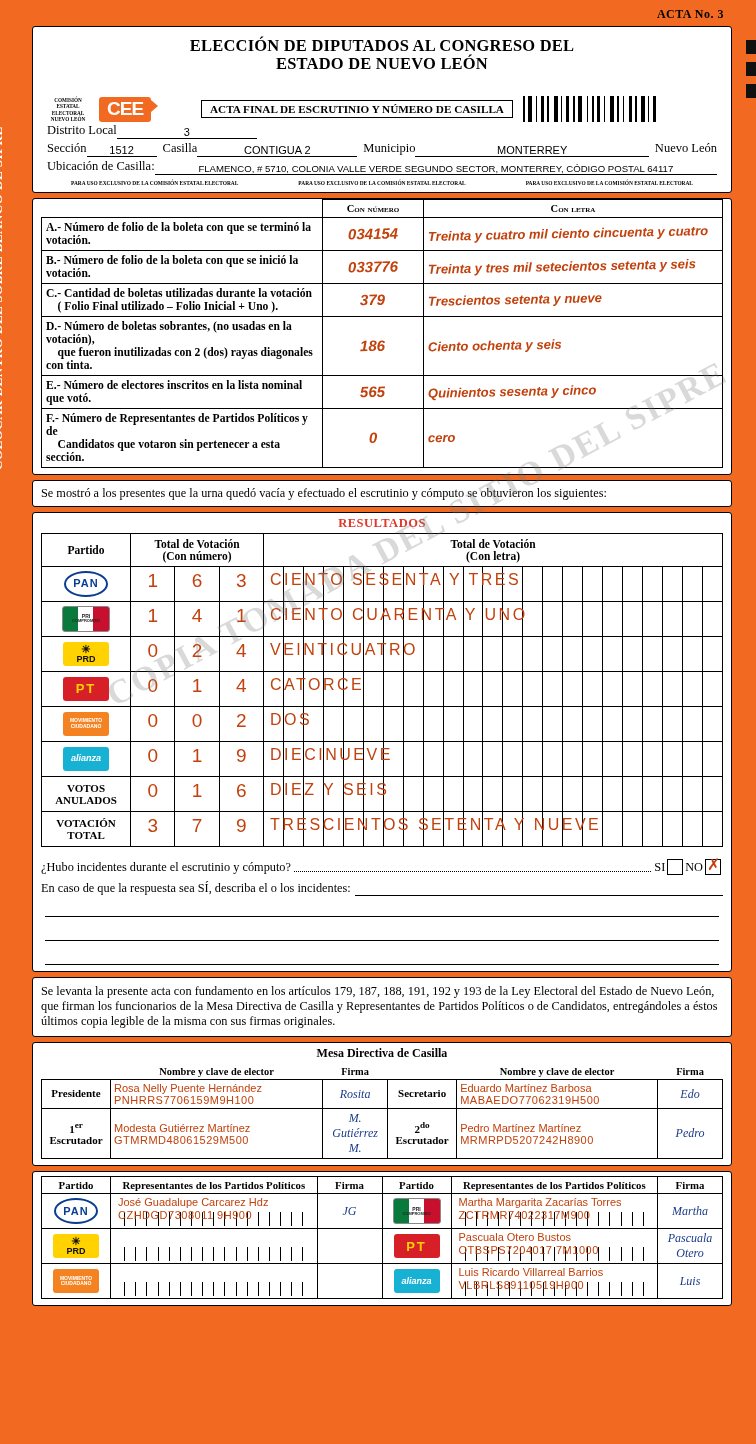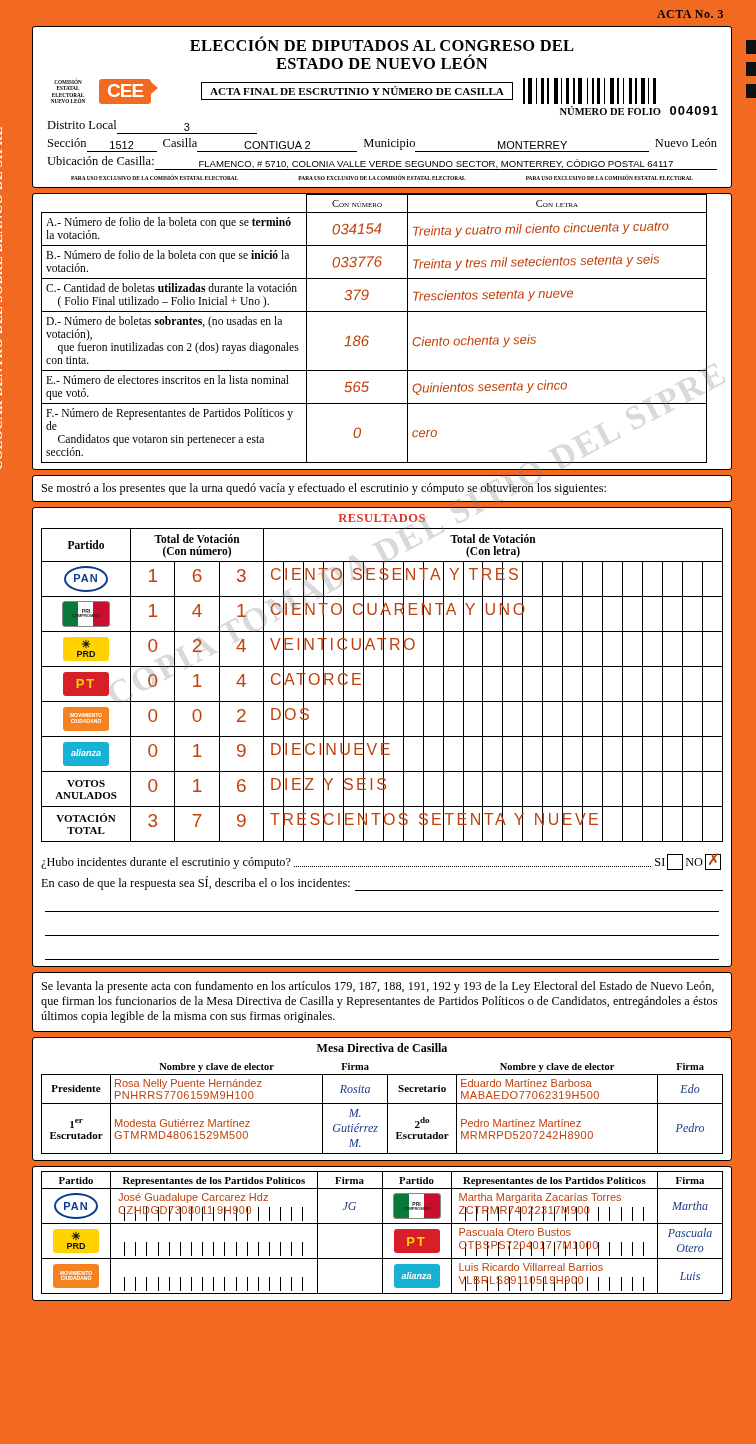--- a/index.html
+++ b/index.html
@@ -39,21 +39,21 @@
   .acta-no{
     position:absolute;right:8px;top:-1px;
     font-weight:bold;font-size:12px;letter-spacing:.5px;
   }
   
   .hdr{padding:6px 8px 4px 8px;}
   .title{
     text-align:center;font-weight:bold;font-size:16.5px;
     line-height:1.08;letter-spacing:.2px;margin:4px 0 0 0;
   }
-  .logo-row{display:flex;align-items:flex-start;margin-top:2px;}
+  .logo-row{display:flex;align-items:flex-start;margin-top:20px;}
   .cee-block{width:160px;display:flex;align-items:center;gap:4px;padding-top:4px;}
   .cee-text{font-size:5.2px;font-weight:bold;line-height:1.25;text-align:center;width:54px;}
   .cee-logo{
     background:#f26a21;color:#fff;font-weight:bold;font-size:19px;
     padding:1px 8px 2px 8px;border-radius:3px;letter-spacing:-1px;
     font-family:"Liberation Sans",sans-serif;position:relative;
   }
   .cee-logo:after{
     content:"";position:absolute;right:-7px;top:3px;
     border-left:7px solid #f26a21;border-top:6px solid transparent;border-bottom:6px solid transparent;
@@ -232,24 +232,20 @@
             <i style="width:2px;background:#fff"></i>
             <i style="width:4px"></i>
             <i style="width:1px;background:#fff"></i>
           <i style="width:1px"></i>
             <i style="width:2px;background:#fff"></i>
             <i style="width:3px"></i>
         </div>
       </div>
     </div>
 
-    <div class="folio-line">
-      <span>NÚMERO DE FOLIO</span>
-      <span class="folio-num">004091</span>
-    </div>
 
     <div class="fields">
       <div class="fld">
         <span class="lbl">Distrito Local</span>
         <span class="ul" style="max-width:140px">3</span>
         <span style="flex:1"></span>
       </div>
       <div class="fld" style="margin-top:3px">
         <span class="lbl">Sección</span>
         <span class="ul" style="max-width:70px">1512</span>
@@ -266,21 +262,21 @@
     </div>
 
     <div class="uso">
       <span>PARA USO EXCLUSIVO DE LA COMISIÓN ESTATAL ELECTORAL</span>
       <span>PARA USO EXCLUSIVO DE LA COMISIÓN ESTATAL ELECTORAL</span>
       <span>PARA USO EXCLUSIVO DE LA COMISIÓN ESTATAL ELECTORAL</span>
     </div>
   </div>
 
   <div class="panel">
-    <div style="padding:0 24px 6px 8px;">
+    <div style="padding:0 8px 6px 8px;font-weight:bold;">
       <table class="tblA">
         <tbody>
             <tr>
           <td style="border:none"></td>
           <td class="hcell numcell">Con número</td>
           <td class="hcell lettercell">Con letra</td>
         </tr>
         <tr>
           <td>A.- Número de folio de la boleta con que se <b>terminó</b> la votación.</td>
           <td class="numcell"><span class="hw">034154</span></td>

